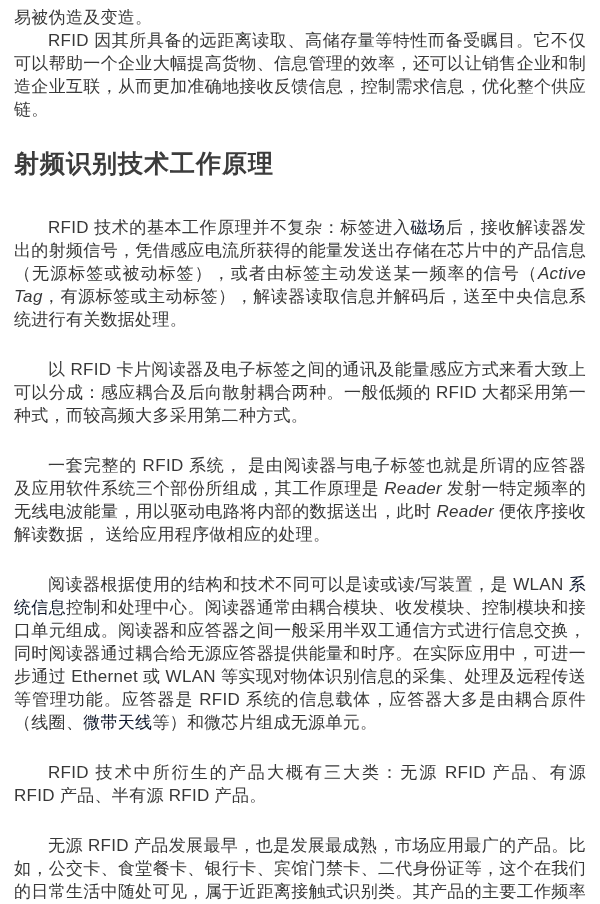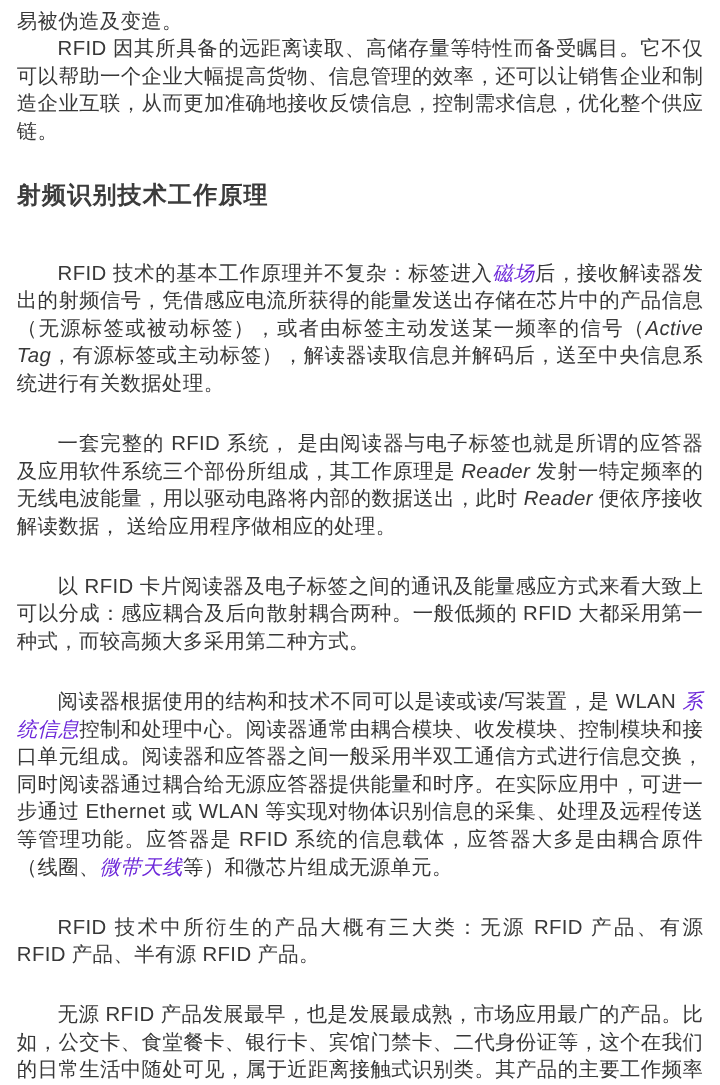--- a/index.html
+++ b/index.html
@@ -23,53 +23,52 @@
     margin: 0 0 27px 0;
     text-indent: 2em;
     text-align: justify;
     letter-spacing: 0.3px;
   }
   .para.no-indent {
     text-indent: 0;
     margin-bottom: 0;
   }
   h2.section-heading {
-    font-size: 20px;
+    font-size: 25px;
     line-height: 30px;
     font-weight: bold;
     color: #3c3c3c;
     letter-spacing: 1px;
     margin: 25px 0 38px 0;
   }
   a.inline-link {
-    color: #6d28d9;
+    color: #0f172a;
     text-decoration: none;
     cursor: pointer;
-    font-style: italic;
   }
   em.latin-term {
   }
 </style>
 </head>
 <body>
 
 <main>
 
   <p class="para no-indent">易被伪造及变造。</p>
 
   <p class="para">RFID 因其所具备的远距离读取、高储存量等特性而备受瞩目。它不仅可以帮助一个企业大幅提高货物、信息管理的效率，还可以让销售企业和制造企业互联，从而更加准确地接收反馈信息，控制需求信息，优化整个供应链。</p>
 
   <section>
     <h2 class="section-heading">射频识别技术工作原理</h2>
 
     <p class="para"><span>RFID 技术的基本工作原理并不复杂：标签进入</span><a class="inline-link" href="#">磁场</a><span>后，接收解读器发出的射频信号，凭借感应电流所获得的能量发送出存储在芯片中的产品信息（无源标签或被动标签），或者由标签主动发送某一频率的信号（</span><em class="latin-term">Active Tag</em><span>，有源标签或主动标签），解读器读取信息并解码后，送至中央信息系统进行有关数据处理。</span></p>
 
+    <p class="para"><span>以 RFID 卡片阅读器及电子标签之间的通讯及能量感应方式来看大致上可以分成：感应耦合及后向散射耦合两种。一般低频的 RFID 大都采用第一种式，而较高频大多采用第二种方式。</span></p>
+
     <p class="para"><span>一套完整的 RFID 系统， 是由阅读器与电子标签也就是所谓的应答器及应用软件系统三个部份所组成，其工作原理是 </span><em class="latin-term">Reader</em><span> 发射一特定频率的无线电波能量，用以驱动电路将内部的数据送出，此时 </span><em class="latin-term">Reader</em><span> 便依序接收解读数据， 送给应用程序做相应的处理。</span></p>
-
-    <p class="para"><span>以 RFID 卡片阅读器及电子标签之间的通讯及能量感应方式来看大致上可以分成：感应耦合及后向散射耦合两种。一般低频的 RFID 大都采用第一种式，而较高频大多采用第二种方式。</span></p>
 
     <p class="para"><span>阅读器根据使用的结构和技术不同可以是读或读/写装置，是 WLAN </span><a class="inline-link" href="#">系统信息</a><span>控制和处理中心。阅读器通常由耦合模块、收发模块、控制模块和接口单元组成。阅读器和应答器之间一般采用半双工通信方式进行信息交换，同时阅读器通过耦合给无源应答器提供能量和时序。在实际应用中，可进一步通过 Ethernet 或 WLAN 等实现对物体识别信息的采集、处理及远程传送等管理功能。应答器是 RFID 系统的信息载体，应答器大多是由耦合原件（线圈、</span><a class="inline-link" href="#">微带天线</a><span>等）和微芯片组成无源单元。</span></p>
   </section>
 
   <section>
 
     <p class="para"><span>RFID 技术中所衍生的产品大概有三大类：无源 RFID 产品、有源 RFID 产品、半有源 RFID 产品。</span></p>
 
     <p class="para"><span>无源 RFID 产品发展最早，也是发展最成熟，市场应用最广的产品。比如，公交卡、食堂餐卡、银行卡、宾馆门禁卡、二代身份证等，这个在我们的日常生活中随处可见，属于近距离接触式识别类。其产品的主要工作频率有低频 125KHZ、高频 13.56MHZ、超高频 433MHZ，超高频 915MHZ。</span></p>
   </section>

